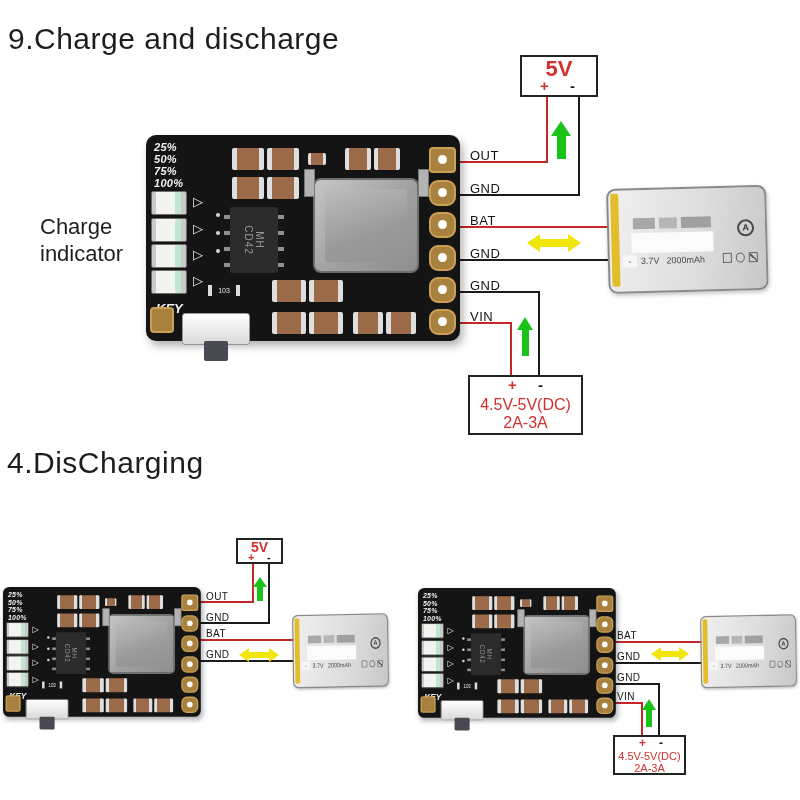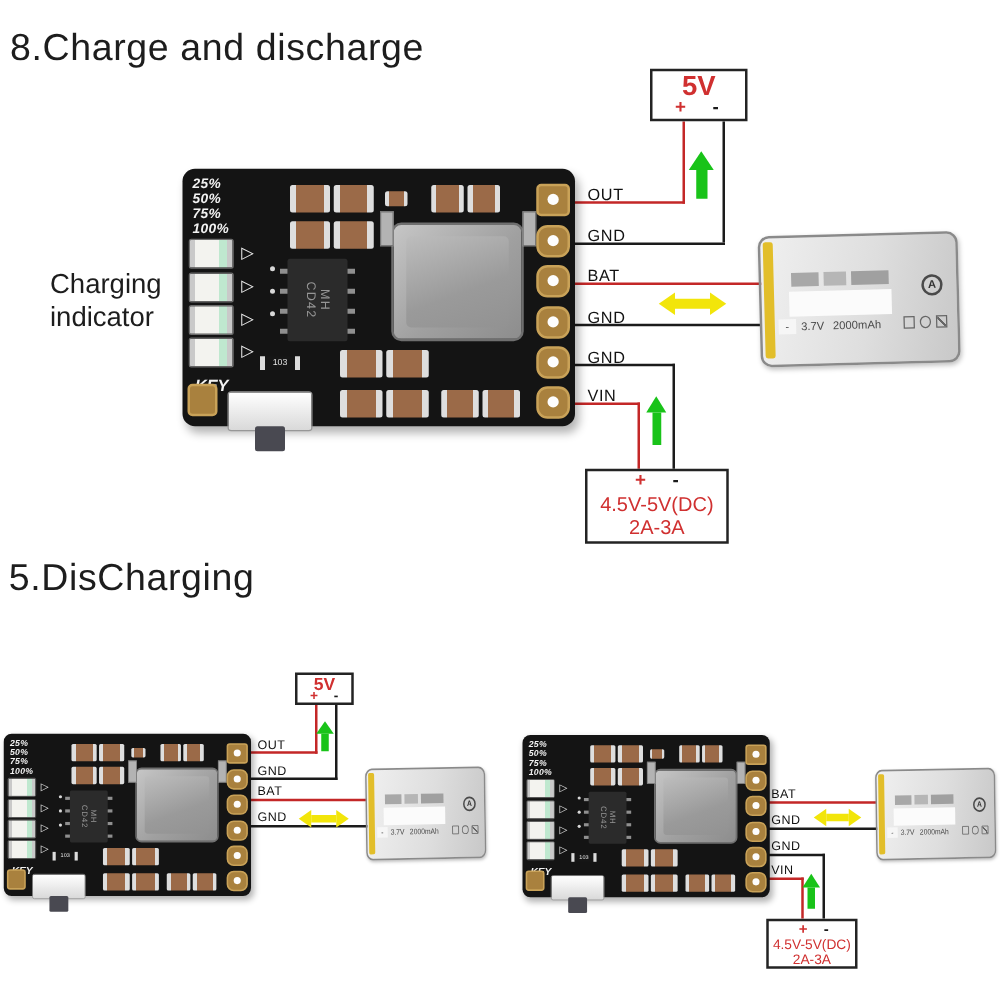--- a/index.html
+++ b/index.html
@@ -81,23 +81,23 @@
   .bi.round{border-radius:50%;}
   .bi.cross{background:linear-gradient(45deg,transparent 42%,#666 42% 58%,transparent 58%);}
   .bat-cert{position:absolute;left:128px;top:32px;width:17px;height:17px;border:2px solid #4a4a4a;border-radius:50%;
             box-sizing:border-box;text-align:center;font-size:9px;line-height:13px;font-weight:bold;color:#333;}
 </style>
 </head>
 <body>
 
 <div class="canvas">
 
-  <div class="title" style="left:8px;top:22px;">8.Charge and discharge</div>
+  <div class="title" style="left:8px;top:22px;">9.Charge and discharge</div>
   <div class="side-label" style="left:40px;top:213px;">
-    <span style="display:block;">Charging</span>
+    <span style="display:block;">Charge</span>
     <span style="display:block;">indicator</span>
   </div>
 
   <div class="wire wh red" style="left:452px;top:161px;width:96px;"></div>
   <div class="wire wv red" style="left:546px;top:97px;height:66px;"></div>
   <div class="wire wh blk" style="left:452px;top:194px;width:128px;"></div>
   <div class="wire wv blk" style="left:578px;top:97px;height:97px;"></div>
   <div class="wire wh red" style="left:448px;top:226px;width:162px;"></div>
   <div class="wire wh blk" style="left:448px;top:259px;width:160px;"></div>
   <div class="wire wh blk" style="left:448px;top:291px;width:92px;"></div>
@@ -234,21 +234,21 @@
     </div>
     <div class="bat-icons">
       <span class="bi"></span>
       <span class="bi round"></span>
       <span class="bi cross"></span>
     </div>
     <div class="bat-cert">A</div>
   </div>
 </div>
 
-  <div class="title" style="left:7px;top:446px;">5.DisCharging</div>
+  <div class="title" style="left:7px;top:446px;">4.DisCharging</div>
 
   <div class="wire wh red" style="left:197px;top:601px;width:57px;"></div>
   <div class="wire wv red" style="left:252px;top:563px;height:40px;"></div>
   <div class="wire wh blk" style="left:197px;top:622px;width:73px;"></div>
   <div class="wire wv blk" style="left:268px;top:563px;height:61px;"></div>
   <div class="wire wh red" style="left:195px;top:639px;width:100px;"></div>
   <div class="wire wh blk" style="left:195px;top:660px;width:100px;"></div>
 
   <div class="netbox" style="left:236px;top:538px;width:47px;height:26px;">
     <div class="v-label" style="font-size:14px;line-height:14px;">5V</div>

